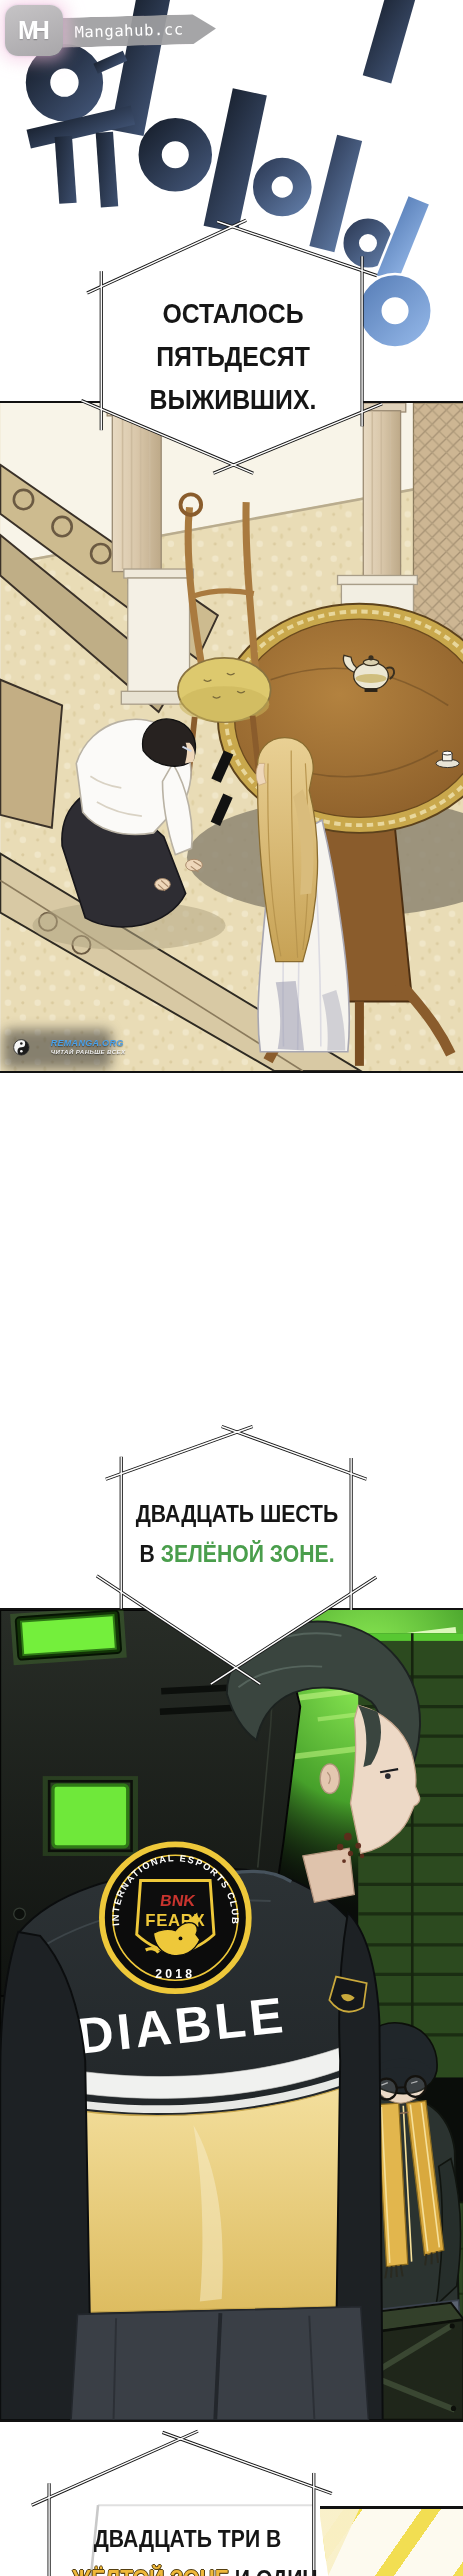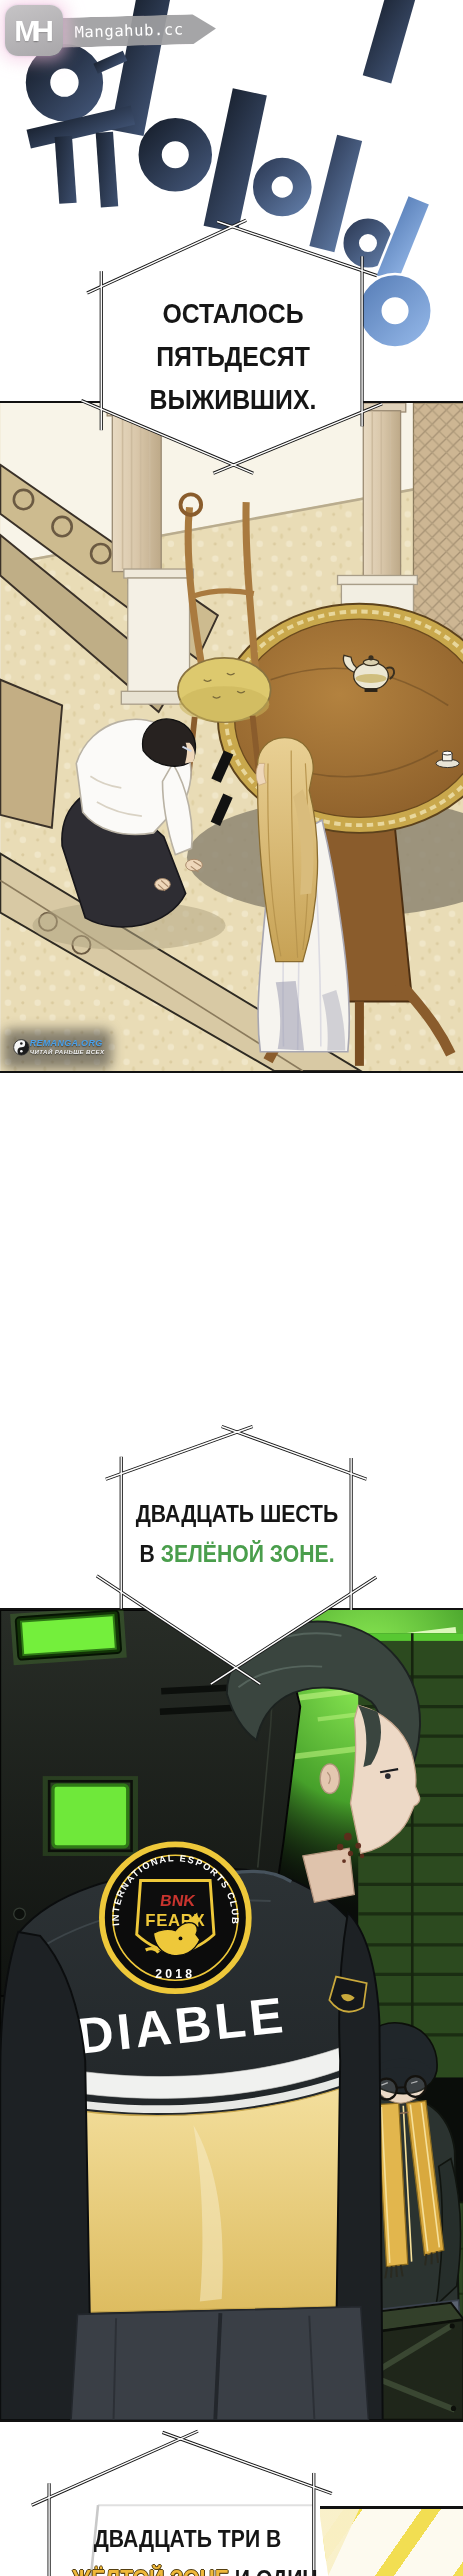--- a/index.html
+++ b/index.html
@@ -7,21 +7,21 @@
         font-family:"Liberation Sans",sans-serif;}
   svg{display:block;}
   .abs{position:absolute;}
 
   
   .brand{position:absolute;left:0;top:0;width:232px;height:64px;z-index:30;}
   .brand-badge{position:absolute;left:4.5px;top:5.2px;width:52px;height:51px;border-radius:13px;
     background:linear-gradient(160deg,#c6c4c6,#a8a6a9);
     box-shadow:0 0 15.5px 5.2px rgba(243,193,223,.6),0 0 2.6px rgba(120,90,140,.4);
     display:flex;align-items:center;justify-content:center;
-    color:#fff;font-weight:700;font-size:30px;letter-spacing:-7px;
+    color:#fff;font-weight:700;font-size:25px;letter-spacing:-7px;
     text-shadow:0 0.6px 1.3px rgba(0,0,0,.18);padding-right:6.4px;}
   .brand-banner{position:absolute;left:37px;top:15.5px;width:179px;height:30px;
     background:rgba(158,158,160,.93);
     clip-path:polygon(0 0,87% 0,100% 50%,87% 100%,0 100%);
     transform:rotate(-1.6deg);
     box-shadow:0 0 11.6px 2.6px rgba(243,193,223,.55);
     display:flex;align-items:center;justify-content:center;z-index:-1;}
   .banner-text{font-family:"DejaVu Sans Mono",monospace;color:#fff;font-size:15.5px;
     letter-spacing:0.6px;padding-right:16.7px;padding-left:22px;white-space:nowrap;}
 
@@ -34,21 +34,21 @@
   
   .panel3-corner{position:absolute;left:320px;top:2506px;width:144px;height:70px;
     border-top:3.2px solid #111;
     background:
       linear-gradient(115deg, rgba(249,240,200,.95) 22%, rgba(0,0,0,0) 22.5%),
       repeating-linear-gradient(125deg, rgba(0,0,0,0) 0 19.3px, #f2de52 19.3px 35px, rgba(0,0,0,0) 35px 64px),
       #fdfaef;
     clip-path:polygon(0 0,100% 0,100% 100%,6% 100%,0 14%);}
 
   
-  .watermark{position:absolute;left:13px;top:636px;display:flex;align-items:center;gap:0;z-index:5;}
+  .watermark{position:absolute;left:13px;top:636px;display:flex;align-items:center;gap:21px;z-index:5;}
   .wm-blur{position:absolute;left:-10.3px;top:-10.3px;width:109px;height:40px;
     background:rgba(35,35,38,.5);filter:blur(5.8px);border-radius:7.7px;}
   .wm-icon{position:relative;flex:0 0 auto;}
   .wm-text{position:relative;line-height:1.05;}
   .wm-site{color:#4aa0e8;font-weight:700;font-style:italic;font-size:9px;letter-spacing:0.3px;
     text-shadow:0 0.6px 1.3px rgba(0,0,0,.5);}
   .wm-tag{color:#f2f2f2;font-weight:700;font-style:italic;font-size:6.1px;letter-spacing:0.4px;
     text-shadow:0 0.6px 1.3px rgba(0,0,0,.6);}
 
   

